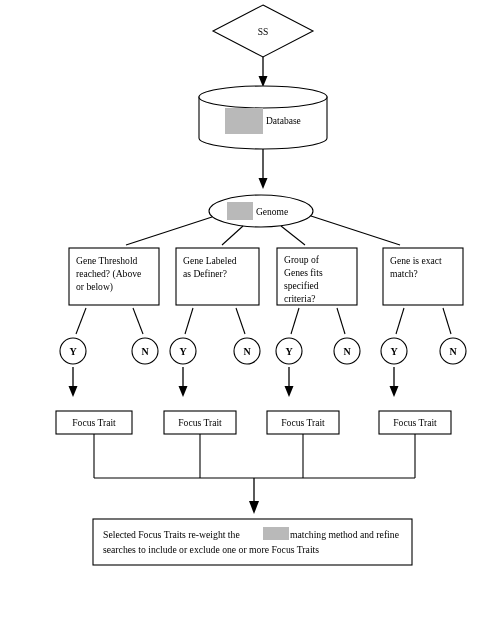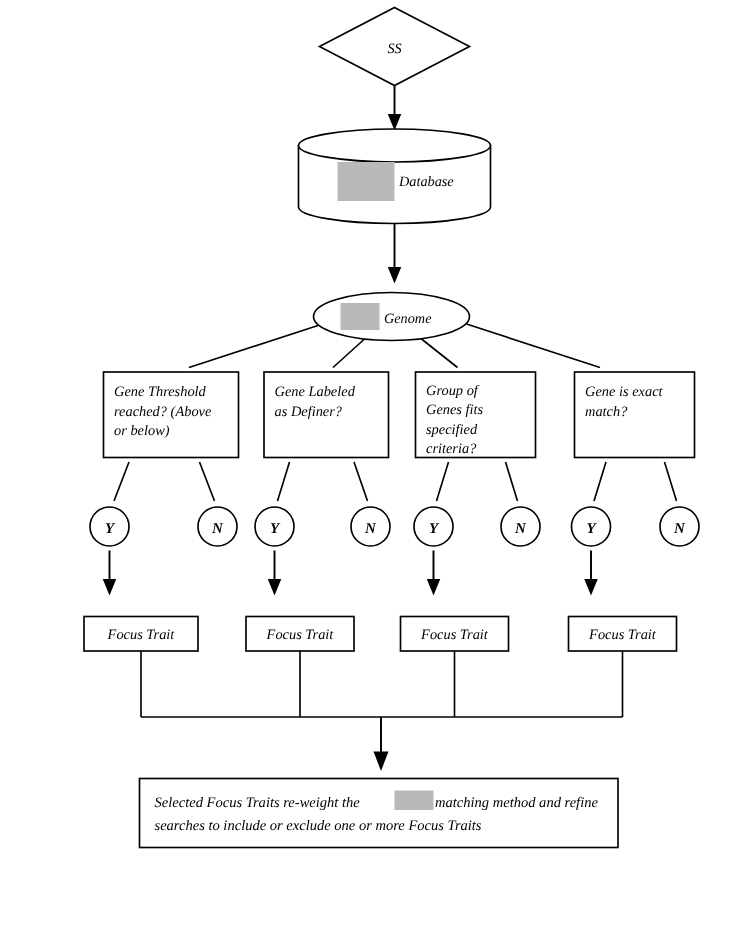--- a/index.html
+++ b/index.html
@@ -12,21 +12,20 @@
     width: 489px;
     height: 628px;
     overflow: hidden;
     font-family: "Liberation Serif", "DejaVu Serif", serif;
     color: #000000;
   }
   #diagram-root {
     position: relative;
     width: 421px;
     height: 628px;
-    font-style: italic;
   }
   svg.flow {
     position: absolute;
     top: 0;
     left: 0;
     width: 489px;
     height: 628px;
   }
   .shape-fill {
     fill: #ffffff;

